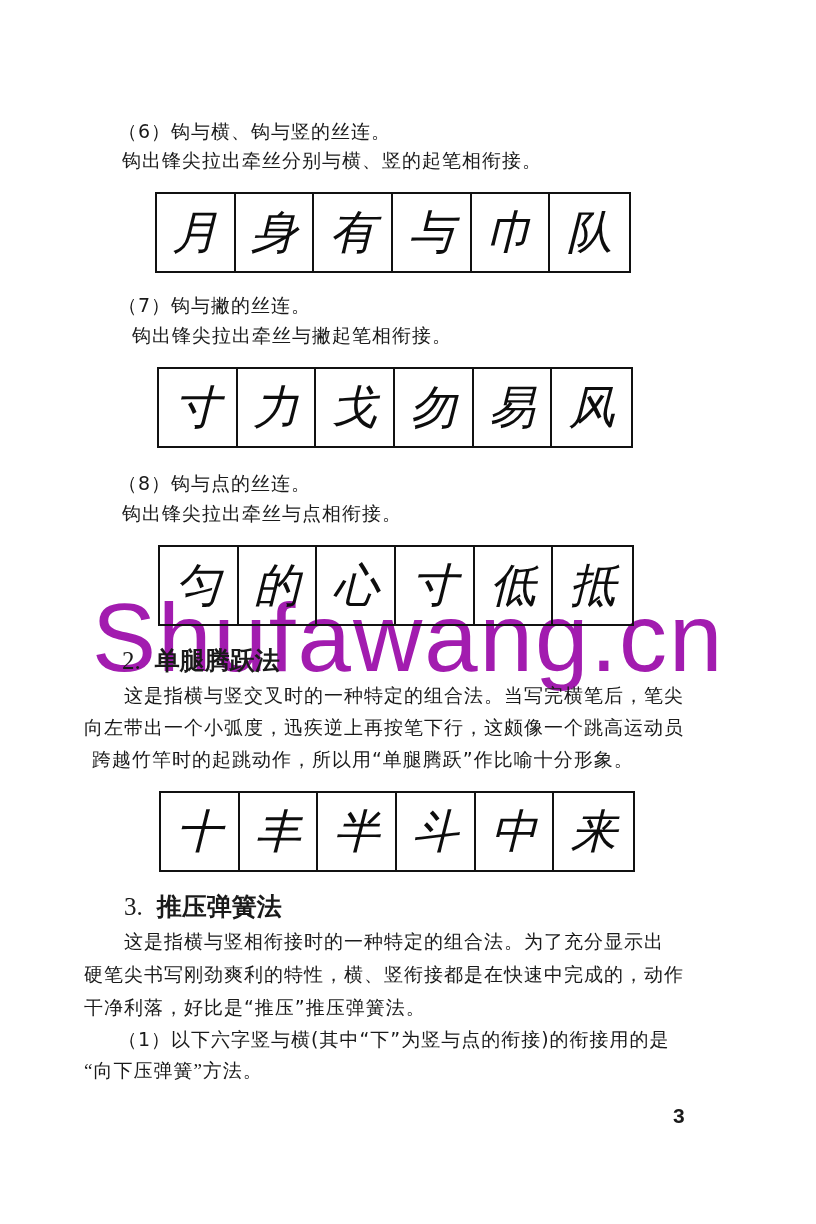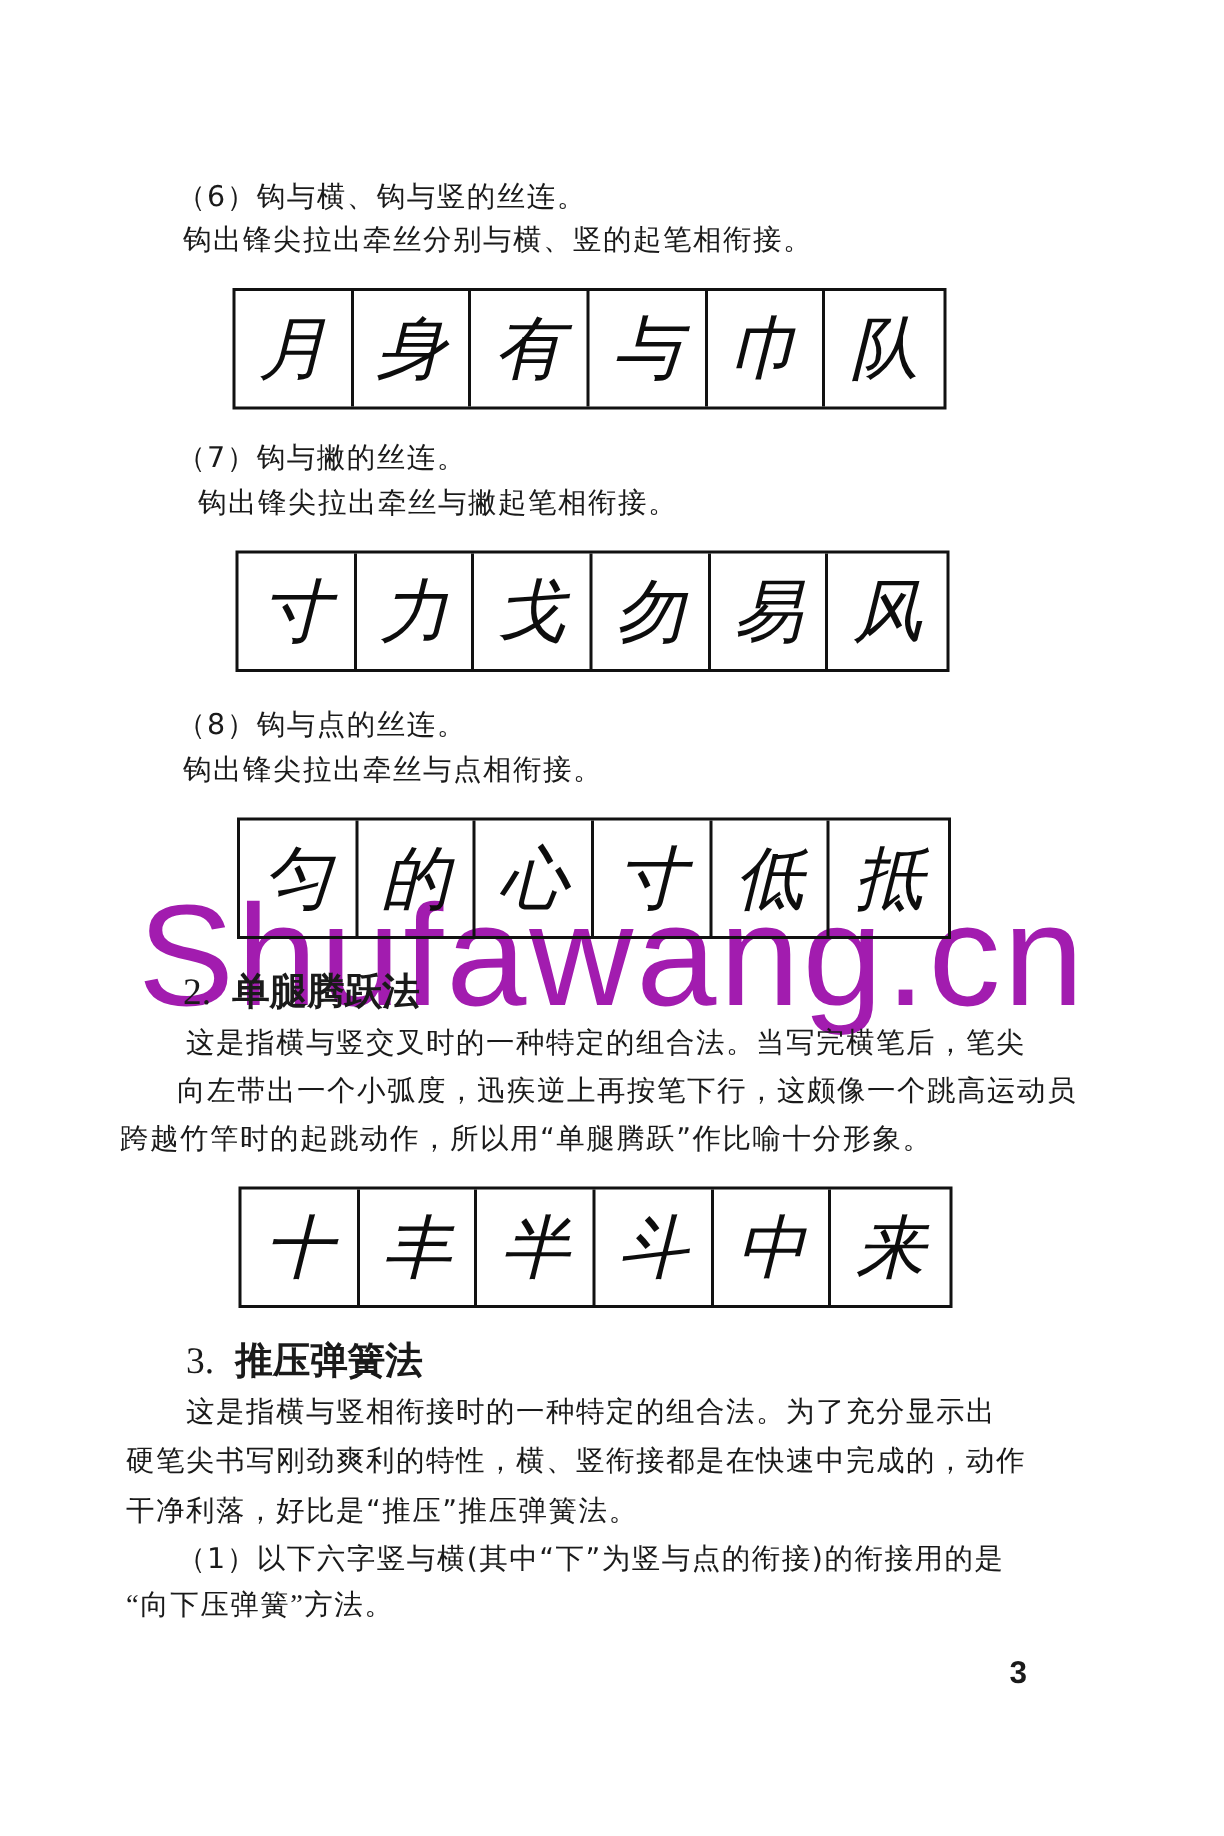--- a/index.html
+++ b/index.html
@@ -116,22 +116,22 @@
     <div class="cell">心</div>
     <div class="cell">寸</div>
     <div class="cell">低</div>
     <div class="cell">抵</div>
   </div>
 
   <div class="heading" style="left:122px; top:648px;">
     <span class="num">2.</span><span>单腿腾跃法</span>
   </div>
   <div class="line" style="left:124px; top:682px;">这是指横与竖交叉时的一种特定的组合法。当写完横笔后，笔尖</div>
-  <div class="line" style="left:84px; top:714px;margin-left:34px;">向左带出一个小弧度，迅疾逆上再按笔下行，这颇像一个跳高运动员</div>
-  <div class="line" style="left:80px; top:746px;">跨越竹竿时的起跳动作，所以用“单腿腾跃”作比喻十分形象。</div>
+  <div class="line" style="left:84px; top:714px;">向左带出一个小弧度，迅疾逆上再按笔下行，这颇像一个跳高运动员</div>
+  <div class="line" style="left:92px; top:746px;">跨越竹竿时的起跳动作，所以用“单腿腾跃”作比喻十分形象。</div>
   <div class="grid" style="left:159px; top:791px; width:476px; height:81px;">
     <div class="cell">十</div>
     <div class="cell">丰</div>
     <div class="cell">半</div>
     <div class="cell">斗</div>
     <div class="cell">中</div>
     <div class="cell">来</div>
   </div>
 
   <div class="heading" style="left:124px; top:894px;">

